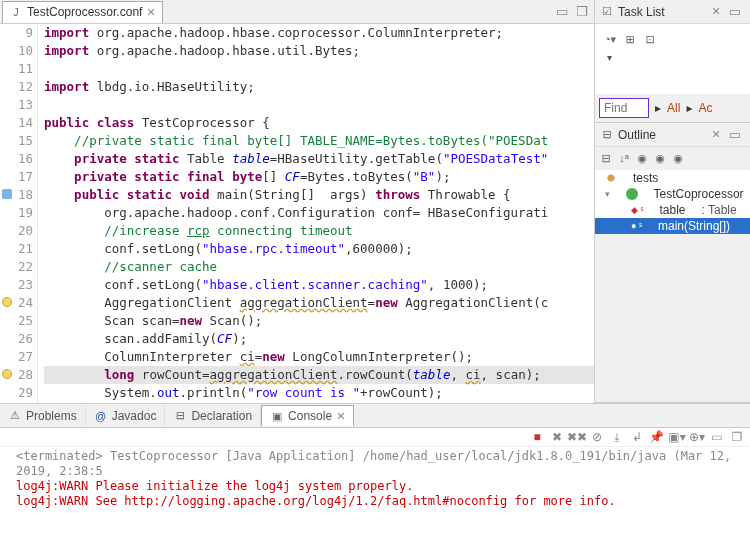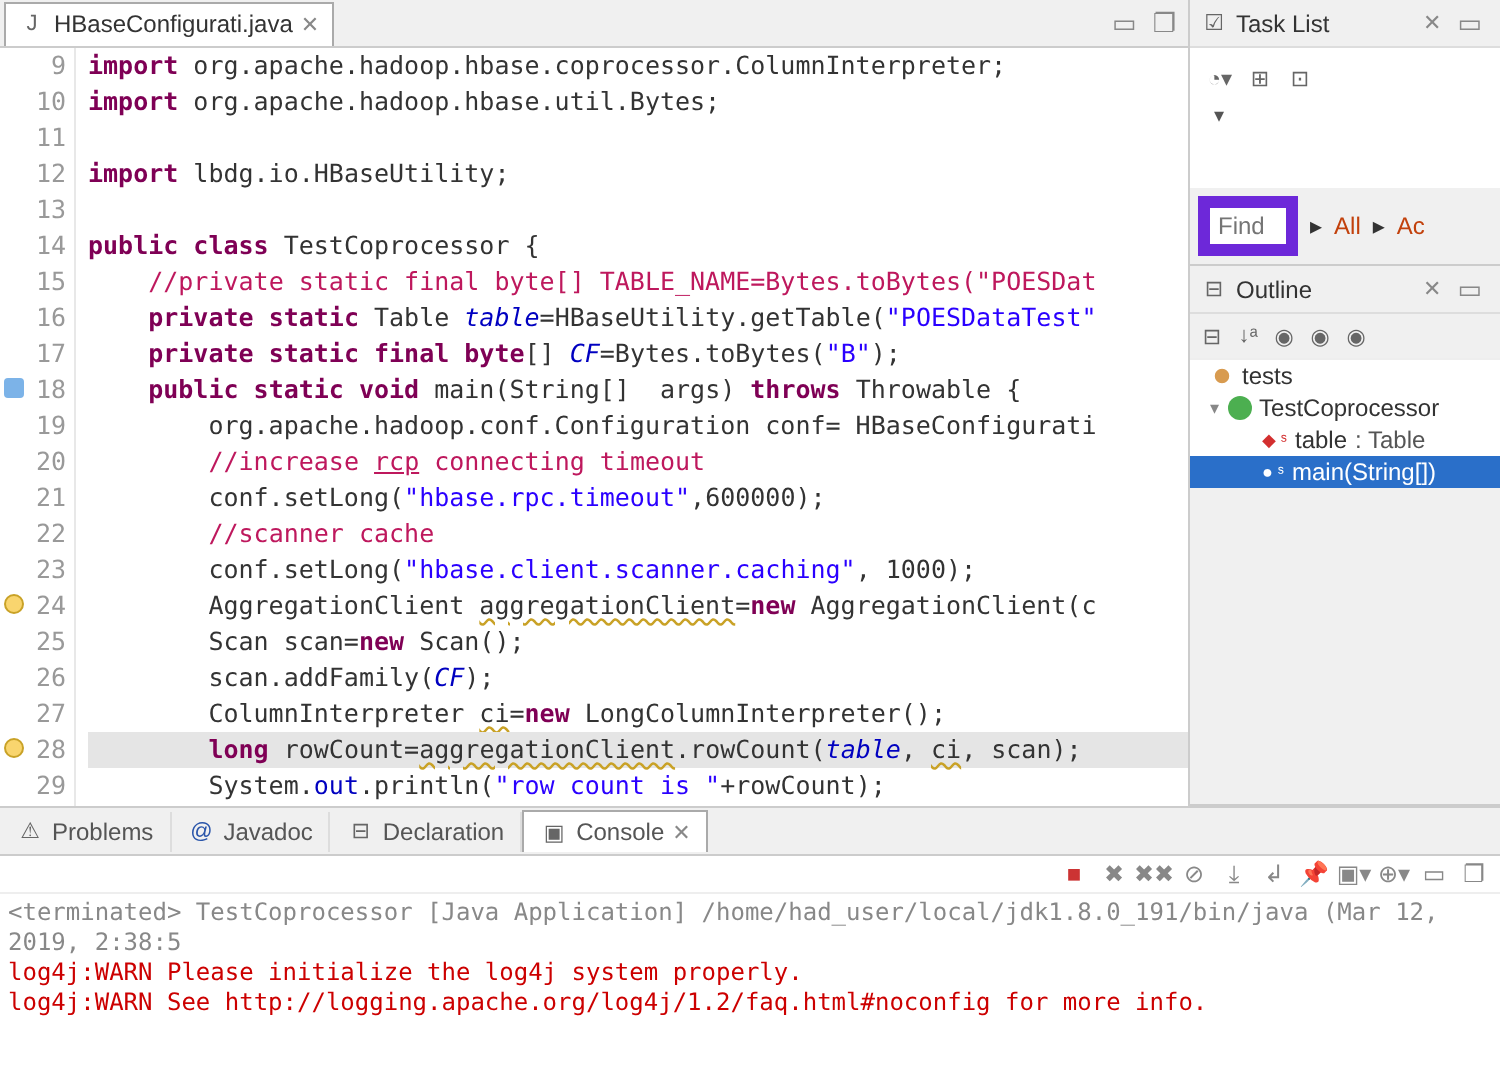--- a/index.html
+++ b/index.html
@@ -15,73 +15,73 @@
 .code-area { flex: 1; display: flex; overflow: hidden; font-family: "DejaVu Sans Mono", Consolas, monospace; font-size: 12.5px; line-height: 18px; }
 .gutter { background: #fff; border-right: 1px solid #e8e8e8; width: 38px; text-align: right; padding-right: 4px; color: #999; }
 .gutter .line { height: 18px; position: relative; }
 .marker { position: absolute; left: 2px; top: 3px; width: 10px; height: 10px; border-radius: 2px; }
 .marker.warn { background: #f9d56e; border: 1px solid #c9a227; border-radius: 50%; }
 .marker.blue { background: #7cb3e8; }
 .code { flex: 1; overflow: hidden; white-space: pre; background: #fff; padding-left: 6px; }
 .code .line { height: 18px; }
 .code .hl { background: #e5e5e5; display: inline-block; width: 100%; }
 .kw { color: #7f0055; font-weight: bold; }
-.cm { color: #be185d; }
+.cm { color: #15803d; }
 .st { color: #2a00ff; }
 .fn { }
 .underline-wavy { text-decoration: underline wavy #c9a227; }
 .it { font-style: italic; color: #0000c0; }
 .sf { color: #0000c0; }
 .right-pane { width: 155px; display: flex; flex-direction: column; background: #f0f0f0; }
 .panel { border-bottom: 1px solid #ccc; }
 .panel-header { display: flex; align-items: center; padding: 3px 5px; background: #f0f0f0; border-bottom: 1px solid #ddd; gap: 4px; height: 24px; }
 .panel-header .title { flex: 1; font-size: 12px; }
 .panel-body { background: #fff; padding: 4px; }
 .tasklist-body { height: 70px; }
 .tasklist-toolbar { display: flex; gap: 6px; padding: 4px; }
 .arrow-down { font-size: 10px; color: #555; }
 .find-row { display: flex; align-items: center; gap: 6px; padding: 4px; }
-.find-input { width: 50px; border: 6px solid #6d28d9; padding: 2px 4px; font-size: 12px; color: #aaa; }
+.find-input { width: 50px; border: 1px solid #6d28d9; padding: 2px 4px; font-size: 12px; color: #aaa; }
 .link { color: #c2410c; }
 .outline-body { background: #fff; font-size: 12px; }
 .outline-toolbar { display: flex; gap: 4px; padding: 4px; border-bottom: 1px solid #eee; }
-.tree-item { display: flex; align-items: center; gap: 4px; padding: 1px 4px 1px 10px; }
+.tree-item { display: flex; align-items: center; gap: 16px; padding: 1px 4px 1px 10px; }
 .tree-item.lvl2 { padding-left: 36px; }
 .tree-item.sel { background: #2a6fc9; color: #fff; }
 .tree-icon { width: 12px; height: 12px; display: inline-block; }
 .pkg-icon { background: radial-gradient(circle, #d89b50 40%, transparent 45%); }
 .class-icon { background: #4caf50; border-radius: 50%; }
 .triangle { font-size: 9px; color: #888; }
 .bottom-pane { display: flex; flex-direction: column; height: 140px; background: #fff; }
 .bottom-tabs { display: flex; align-items: center; border-bottom: 1px solid #ccc; background: #f0f0f0; height: 24px; }
 .btab { display: flex; align-items: center; gap: 4px; padding: 3px 8px; border-right: 1px solid #ddd; color: #555; }
 .btab.active { background: #fff; border-top: 1px solid #aaa; border-left: 1px solid #aaa; border-right: 1px solid #aaa; }
 .console-toolbar { display: flex; justify-content: flex-end; gap: 6px; padding: 2px 6px; border-bottom: 1px solid #eee; align-items: center; }
 .cbtn { width: 14px; height: 14px; display: inline-flex; align-items: center; justify-content: center; font-size: 12px; }
 .stop { color: #c33; }
 .xg { color: #888; }
-.console-body { font-family: "DejaVu Sans Mono", Consolas, monospace; font-size: 12px; line-height: 15px; padding: 2px 4px; overflow: hidden; }
+.console-body { font-family: "DejaVu Sans Mono", Consolas, monospace; font-size: 12px; line-height: 15px; padding: 2px 16px; overflow: hidden; }
 .console-header { color: #888; }
 .console-err { color: #c00; }
 .console-out { color: #000; }
 .tiny-icon { width: 14px; height: 14px; display: inline-flex; align-items: center; justify-content: center; font-size: 11px; color: #666; }
 .type { color: #555; }
 .type-after::before { content: " : "; color: #555; }
 </style>
 </head>
 <body>
 
 <div class="ide">
   <div class="top-area">
 
     <div class="editor-pane">
       <div class="editor-tabs">
         <div class="tab">
           <span class="tiny-icon">J</span>
-          <span>HBaseConfigurati.java</span>
+          <span>TestCoprocessor.conf</span>
           <span class="close-x">✕</span>
         </div>
         <div class="spacer"></div>
         <span class="toolbar-btn">▭</span>
         <span class="toolbar-btn">❐</span>
       </div>
       <div class="code-area">
         <div class="gutter" id="gutter">
             <div class="line">9</div>
             <div class="line">10</div>

